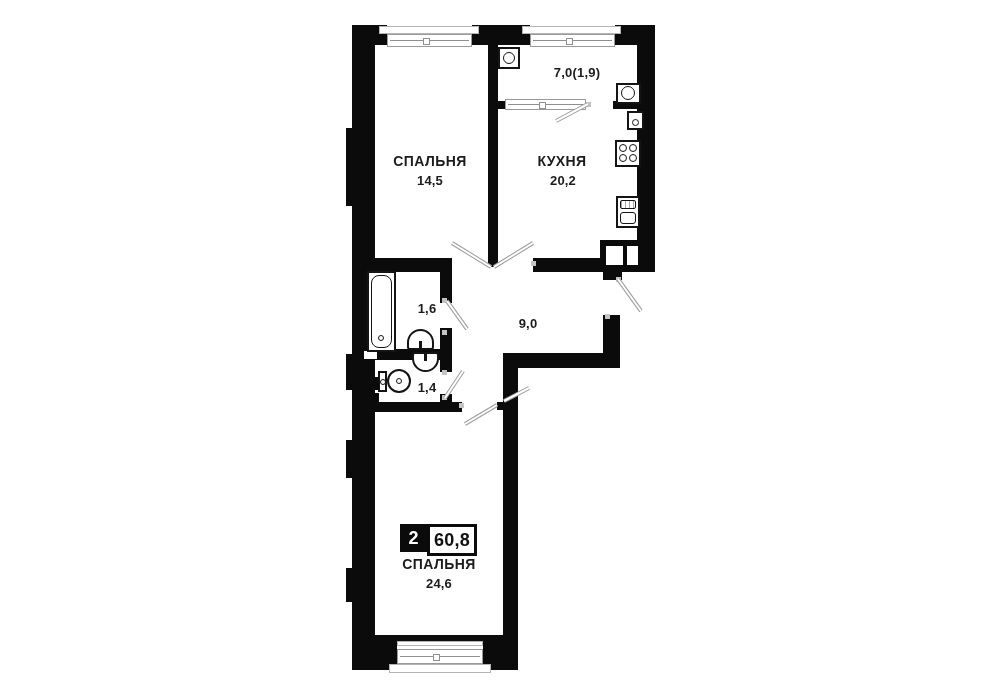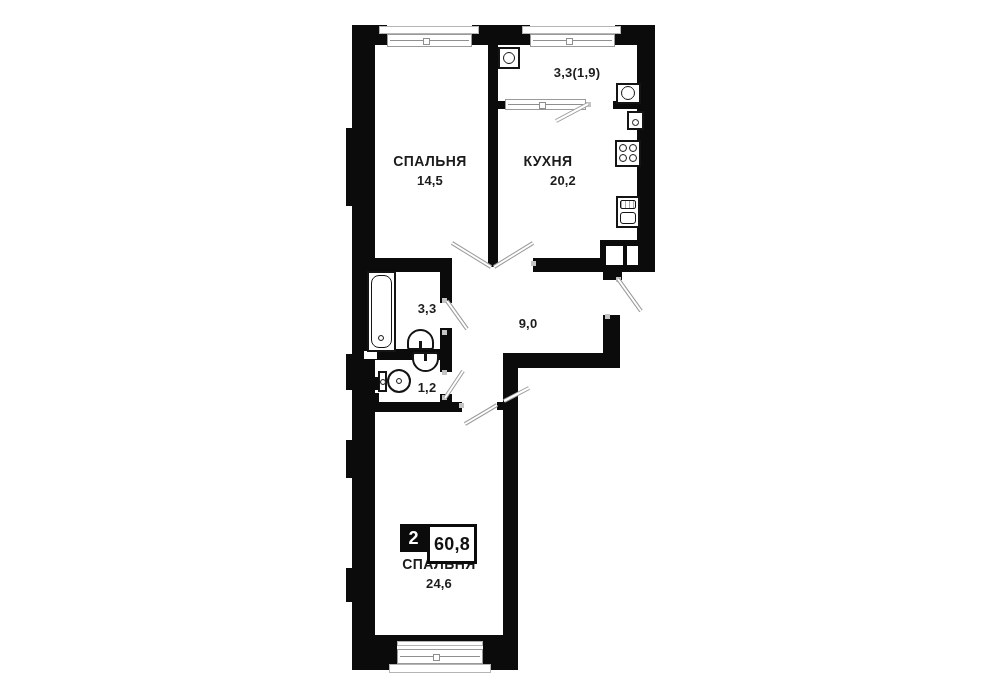--- a/index.html
+++ b/index.html
@@ -166,30 +166,30 @@
       <line x1="465" y1="424" x2="497" y2="405" stroke="#9c9c9c" stroke-width="4"></line>
       <line x1="465" y1="424" x2="497" y2="405" stroke="#ffffff" stroke-width="2"></line>
       <line x1="504" y1="401" x2="529" y2="388" stroke="#9c9c9c" stroke-width="4"></line>
       <line x1="504" y1="401" x2="529" y2="388" stroke="#ffffff" stroke-width="2"></line>
     </g>
   </svg>
 
   <div class="lbl lbl-name z7" style="left:430px;top:161px;">СПАЛЬНЯ</div>
   <div class="lbl lbl-area z7" style="left:430px;top:180px;">14,5</div>
 
-  <div class="lbl lbl-name z7" style="left:548px;top:161px;">КУХНЯ</div>
+  <div class="lbl lbl-name z7" style="left:562px;top:161px;">КУХНЯ</div>
   <div class="lbl lbl-area z7" style="left:563px;top:180px;">20,2</div>
 
-  <div class="lbl lbl-area z7" style="left:577px;top:72px;">3,3(1,9)</div>
+  <div class="lbl lbl-area z7" style="left:577px;top:72px;">7,0(1,9)</div>
 
-  <div class="lbl lbl-area z7" style="left:427px;top:308px;">3,3</div>
+  <div class="lbl lbl-area z7" style="left:427px;top:308px;">1,6</div>
 
   <div class="lbl lbl-area z7" style="left:528px;top:311px;margin-top:12px;">9,0</div>
 
-  <div class="lbl lbl-area z7" style="left:427px;top:387px;">1,2</div>
+  <div class="lbl lbl-area z7" style="left:427px;top:387px;">1,4</div>
 
   <div class="lbl lbl-name z7" style="left:439px;top:564px;">СПАЛЬНЯ</div>
   <div class="lbl lbl-area z7" style="left:439px;top:583px;">24,6</div>
 
   <div class="badge-black z7" style="left:400px;top:524px;width:27px;height:28px;">2</div>
-  <div class="badge-white z7" style="left:427px;top:524px;width:50px;height:40px;">60,8</div>
+  <div class="badge-white z7" style="left:427px;top:524px;width:50px;height:32px;">60,8</div>
 
 </div>
 
 </body></html>

